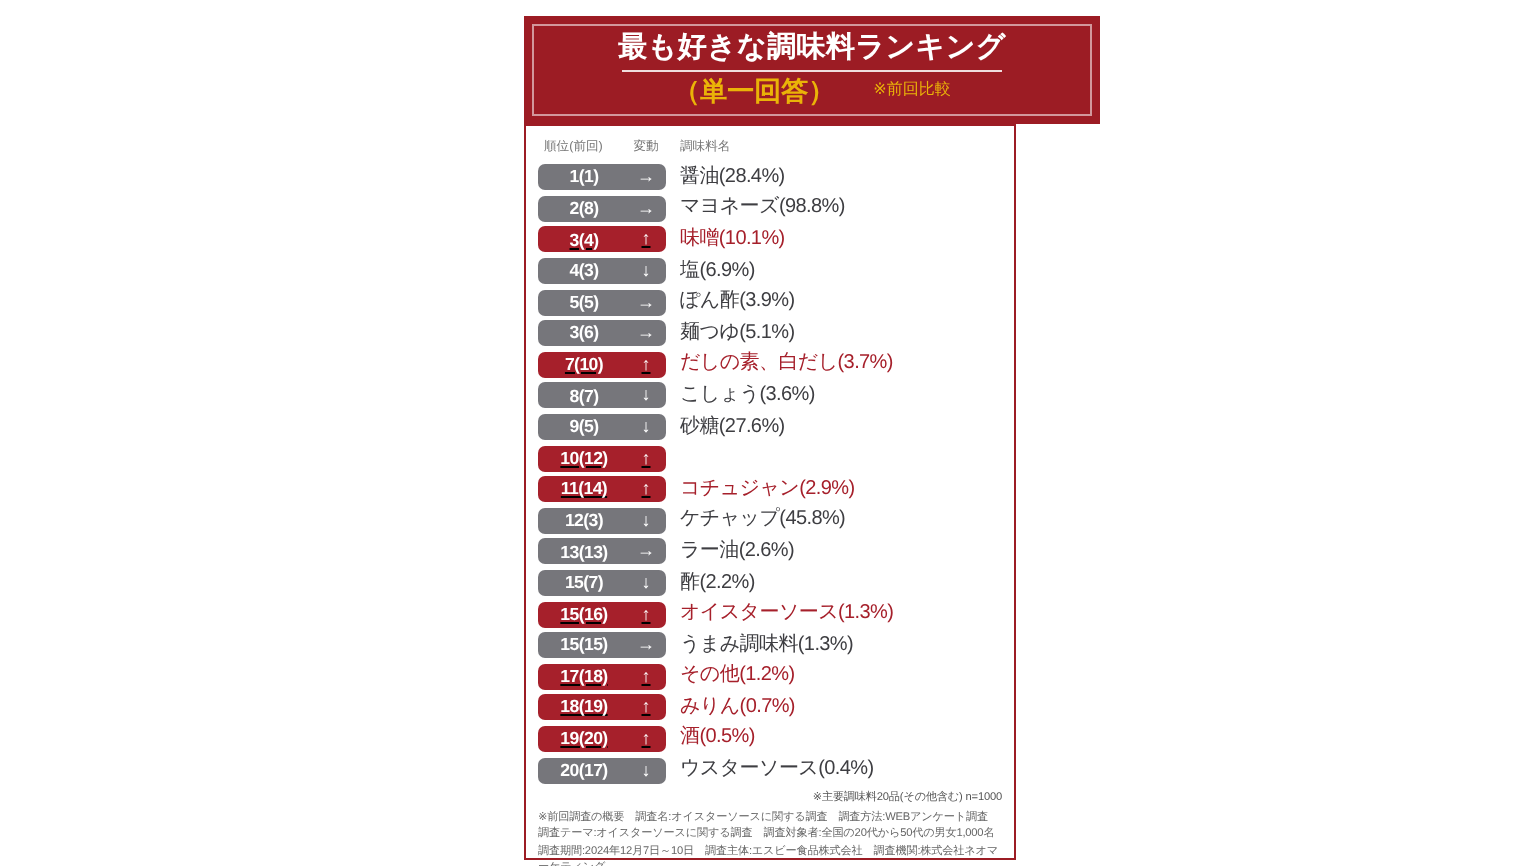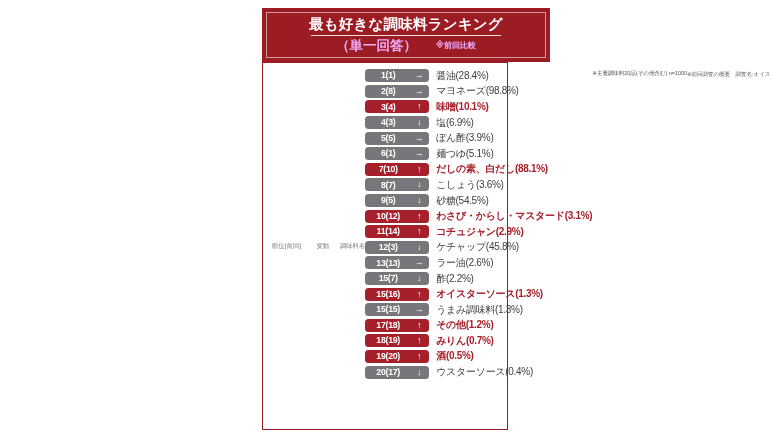--- a/index.html
+++ b/index.html
@@ -14,45 +14,45 @@
   
   .header-box{
     box-sizing:border-box;height:54px;background:#9c1c24;padding:4px;
   }
   .header-inner{
     box-sizing:border-box;height:100%;border:1px solid rgba(255,255,255,.55);
     display:flex;flex-direction:column;align-items:center;justify-content:center;
   }
   .title-line1{color:#fff;font-weight:700;font-size:14.5px;line-height:1.1;letter-spacing:.2px;white-space:nowrap;}
   .title-divider{width:190px;height:1px;background:rgba(255,255,255,.85);margin:2.5px 0;}
-  .title-line2{display:flex;align-items:center;color:#f0abfc;white-space:nowrap;}
+  .title-line2{display:flex;align-items:flex-start;color:#eab308;white-space:nowrap;}
   .title-line2 .main{font-weight:700;font-size:13.5px;line-height:1.1;}
-  .title-line2 .note{font-weight:700;font-size:8px;margin-left:19px;}
+  .title-line2 .note{font-weight:400;font-size:8px;margin-left:19px;}
 
   
   .body-box{
     box-sizing:border-box;width:246px;height:368px;border:1px solid #9c1c24;
-    background:#fff;padding:5px 6px 3px 6px;display:flex;
+    background:#fff;padding:5px 6px 3px 6px;display:flex;flex-direction:column;
   }
   .cols{display:flex;align-items:center;font-size:6.3px;color:#767676;margin:1px 0 3px 0;flex:none;}
   .col-rank{width:44px;padding-left:3px;box-sizing:border-box;}
   .col-change{width:20px;text-align:center;}
   .col-name{margin-left:7px;}
 
   .rows{flex:none;}
   .row{display:flex;align-items:center;height:15.6px;}
   .badge{
     box-sizing:border-box;width:64px;height:13px;border-radius:3.5px;background:#76767b;
     display:flex;align-items:center;flex:none;
   }
   .badge .rank{flex:1;text-align:center;color:#fff;font-size:8.8px;font-weight:700;letter-spacing:-.3px;line-height:1;}
   .badge .arrow{width:16px;text-align:center;color:#fff;font-size:9px;font-weight:700;line-height:1;padding-right:2px;}
   .row .name{margin-left:7px;font-size:10px;color:#3e3e42;letter-spacing:-.3px;white-space:nowrap;line-height:1;}
-  .row.up .badge{background:#a6202b;}
-  .row.up .name{color:#a6202b;font-weight:700;}
+  .row.up .badge{background:#a6202b;text-decoration:underline;}
+  .row.up .name{color:#a6202b;font-weight:400;}
 
   .note-right{flex:none;text-align:right;font-size:5.6px;color:#555;margin-top:2px;letter-spacing:-.1px;}
   .footer-note{
     flex:none;font-size:5.6px;color:#666;line-height:1.5;margin-top:2px;
     letter-spacing:-.1px;text-align:left;
   }
 </style>
 </head>
 <body>
 
@@ -108,52 +108,51 @@
           </div>
           <div class="row">
             <span class="badge">
               <span class="rank">5(5)</span>
               <span class="arrow">→</span>
             </span>
             <span class="name">ぽん酢(3.9%)</span>
           </div>
           <div class="row">
             <span class="badge">
-              <span class="rank">6(1)</span>
+              <span class="rank">3(6)</span>
               <span class="arrow">→</span>
             </span>
             <span class="name">麺つゆ(5.1%)</span>
           </div>
           <div class="row up">
             <span class="badge">
               <span class="rank">7(10)</span>
               <span class="arrow">↑</span>
             </span>
-            <span class="name">だしの素、白だし(88.1%)</span>
+            <span class="name">だしの素、白だし(3.7%)</span>
           </div>
           <div class="row">
             <span class="badge">
               <span class="rank">8(7)</span>
               <span class="arrow">↓</span>
             </span>
             <span class="name">こしょう(3.6%)</span>
           </div>
           <div class="row">
             <span class="badge">
               <span class="rank">9(5)</span>
               <span class="arrow">↓</span>
             </span>
-            <span class="name">砂糖(54.5%)</span>
+            <span class="name">砂糖(27.6%)</span>
           </div>
           <div class="row up">
             <span class="badge">
               <span class="rank">10(12)</span>
               <span class="arrow">↑</span>
             </span>
-            <span class="name">わさび・からし・マスタード(3.1%)</span>
           </div>
           <div class="row up">
             <span class="badge">
               <span class="rank">11(14)</span>
               <span class="arrow">↑</span>
             </span>
             <span class="name">コチュジャン(2.9%)</span>
           </div>
           <div class="row">
             <span class="badge">

